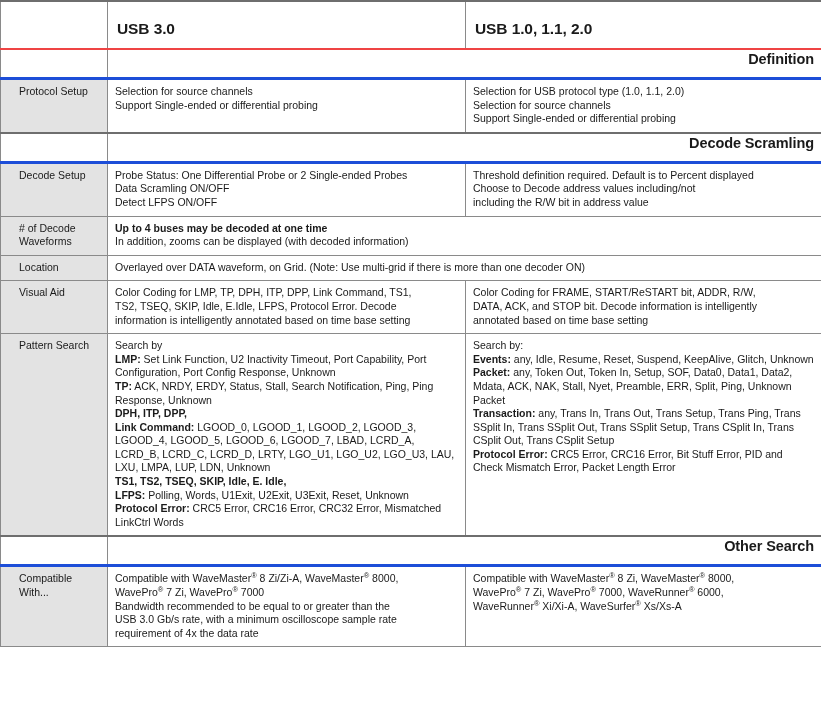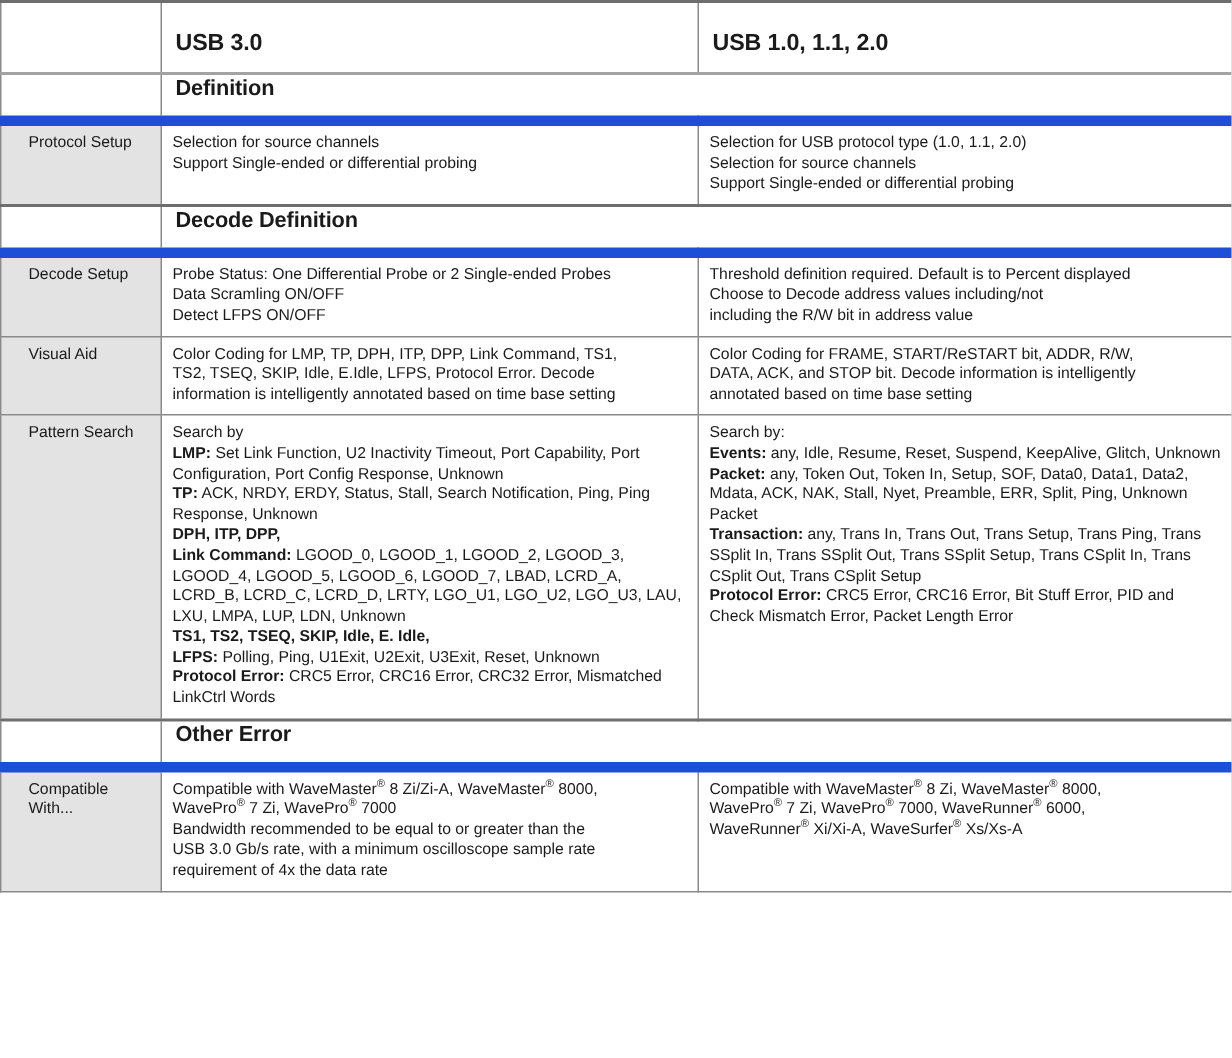--- a/index.html
+++ b/index.html
@@ -27,40 +27,41 @@
     border: 1px solid #8a8a8a;
     vertical-align: top;
     padding: 5px 7px 6px 7px;
     font-size: 10.5px;
     line-height: 13.6px;
     background: #ffffff;
   }
   
   tr.head-row td {
     border-top: 2px solid #6e6e6e;
-    border-bottom: 2px solid #a3a3a3;
+    border-bottom: 2px solid #ef4444;
     padding-top: 20px;
     padding-bottom: 5px;
     height: 21px;
   }
   tr.head-row td.colhead {
     font-size: 15.5px;
     font-weight: bold;
     letter-spacing: -0.1px;
     padding-left: 9px;
   }
   tr.head-row td.blank {
     border-right: none;
   }
   
   tr.section-row td {
     border-top: 2px solid #6e6e6e;
-    border-bottom: 7px solid #1d4ed8;
+    border-bottom: 3px solid #1d4ed8;
     padding: 3px 7px 5px 7px;
     height: 19px;
+    text-align: right;
   }
   tr.section-row td.section-title {
     font-size: 14.5px;
     font-weight: bold;
     letter-spacing: -0.1px;
     padding-left: 9px;
   }
   tr.section-row td.blank { border-right: none; }
 
   
@@ -115,21 +116,21 @@
         <div class="lines">
           <div>Selection for USB protocol type (1.0, 1.1, 2.0)</div>
           <div>Selection for source channels</div>
           <div>Support Single-ended or differential probing</div>
         </div>
       </td>
     </tr>
 
     <tr class="section-row">
       <td class="blank"></td>
-      <td class="section-title" colspan="2">Decode Definition</td>
+      <td class="section-title" colspan="2">Decode Scramling</td>
     </tr>
 
 
     <tr>
       <td class="rowlabel">Decode Setup</td>
       <td>
         <div class="lines">
           <div>Probe Status: One Differential Probe or 2 Single-ended Probes</div>
           <div>Data Scramling ON/OFF</div>
           <div>Detect LFPS ON/OFF</div>
@@ -138,21 +139,34 @@
       <td>
         <div class="lines">
           <div>Threshold definition required. Default is to Percent displayed</div>
           <div>Choose to Decode address values including/not</div>
           <div>including the R/W bit in address value</div>
         </div>
       </td>
     </tr>
 
 
-
+    <tr>
+      <td class="rowlabel"># of Decode Waveforms</td>
+      <td class="span2" colspan="2">
+        <div class="lines">
+          <div class="b">Up to 4 buses may be decoded at one time</div>
+          <div>In addition, zooms can be displayed (with decoded information)</div>
+        </div>
+      </td>
+    </tr>
+
+    <tr>
+      <td class="rowlabel">Location</td>
+      <td class="span2" colspan="2">Overlayed over DATA waveform, on Grid. (Note: Use multi-grid if there is more than one decoder ON)</td>
+    </tr>
 
     <tr>
       <td class="rowlabel">Visual Aid</td>
       <td>
         <div class="lines">
           <div>Color Coding for LMP, TP, DPH, ITP, DPP, Link Command, TS1,</div>
           <div>TS2, TSEQ, SKIP, Idle, E.Idle, LFPS, Protocol Error. Decode</div>
           <div>information is intelligently annotated based on time base setting</div>
         </div>
       </td>
@@ -169,38 +183,38 @@
     <tr>
       <td class="rowlabel">Pattern Search</td>
       <td>
         <div class="lines">
           <div>Search by</div>
           <div><span class="b">LMP:</span> <span>Set Link Function, U2 Inactivity Timeout, Port Capability, Port Configuration, Port Config Response, Unknown</span></div>
           <div><span class="b">TP:</span> <span>ACK, NRDY, ERDY, Status, Stall, Search Notification, Ping, Ping Response, Unknown</span></div>
           <div><span class="b">DPH, ITP, DPP,</span><span></span></div>
           <div><span class="b">Link Command:</span> <span>LGOOD_0, LGOOD_1, LGOOD_2, LGOOD_3, LGOOD_4, LGOOD_5, LGOOD_6, LGOOD_7, LBAD, LCRD_A, LCRD_B, LCRD_C, LCRD_D, LRTY, LGO_U1, LGO_U2, LGO_U3, LAU, LXU, LMPA, LUP, LDN, Unknown</span></div>
           <div><span class="b">TS1, TS2, TSEQ, SKIP, Idle, E. Idle,</span><span></span></div>
-          <div><span class="b">LFPS:</span> <span>Polling, Ping, U1Exit, U2Exit, U3Exit, Reset, Unknown</span></div>
+          <div><span class="b">LFPS:</span> <span>Polling, Words, U1Exit, U2Exit, U3Exit, Reset, Unknown</span></div>
           <div><span class="b">Protocol Error:</span> <span>CRC5 Error, CRC16 Error, CRC32 Error, Mismatched LinkCtrl Words</span></div>
         </div>
       </td>
       <td>
         <div class="lines">
           <div>Search by:</div>
           <div><span class="b">Events:</span> <span>any, Idle, Resume, Reset, Suspend, KeepAlive, Glitch, Unknown</span></div>
           <div><span class="b">Packet:</span> <span>any, Token Out, Token In, Setup, SOF, Data0, Data1, Data2, Mdata, ACK, NAK, Stall, Nyet, Preamble, ERR, Split, Ping, Unknown Packet</span></div>
           <div><span class="b">Transaction:</span> <span>any, Trans In, Trans Out, Trans Setup, Trans Ping, Trans SSplit In, Trans SSplit Out, Trans SSplit Setup, Trans CSplit In, Trans CSplit Out, Trans CSplit Setup</span></div>
           <div><span class="b">Protocol Error:</span> <span>CRC5 Error, CRC16 Error, Bit Stuff Error, PID and Check Mismatch Error, Packet Length Error</span></div>
         </div>
       </td>
     </tr>
 
     <tr class="section-row">
       <td class="blank"></td>
-      <td class="section-title" colspan="2">Other Error</td>
+      <td class="section-title" colspan="2">Other Search</td>
     </tr>
 
     <tr>
       <td class="rowlabel">Compatible With...</td>
       <td>
         <div class="lines">
           <div>Compatible with WaveMaster<sup class="reg">®</sup> 8 Zi/Zi-A, WaveMaster<sup class="reg">®</sup> 8000,</div>
           <div>WavePro<sup class="reg">®</sup> 7 Zi, WavePro<sup class="reg">®</sup> 7000</div>
           <div>Bandwidth recommended to be equal to or greater than the</div>
           <div>USB 3.0 Gb/s rate, with a minimum oscilloscope sample rate</div>

